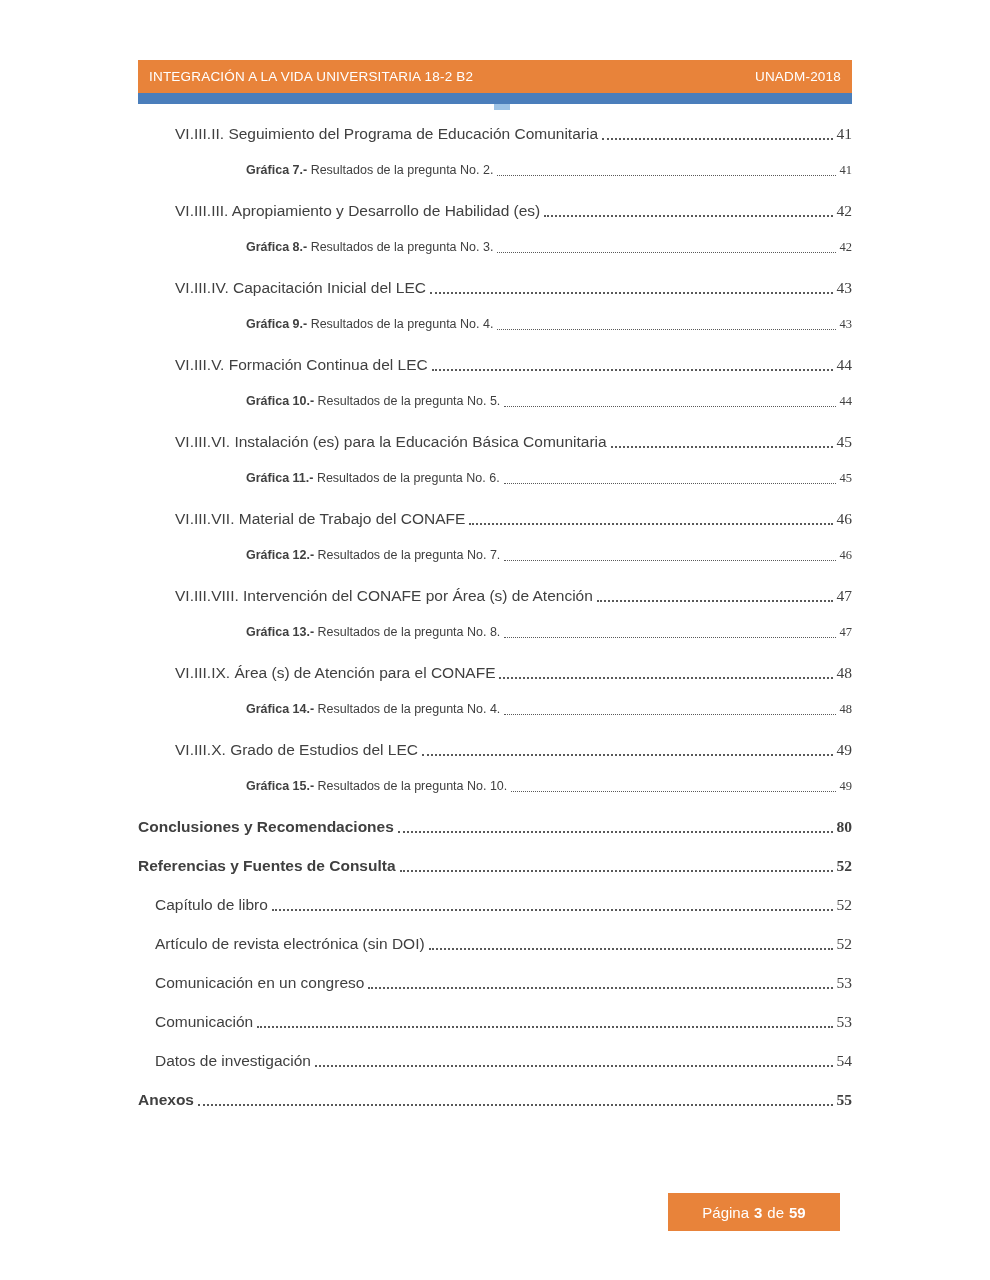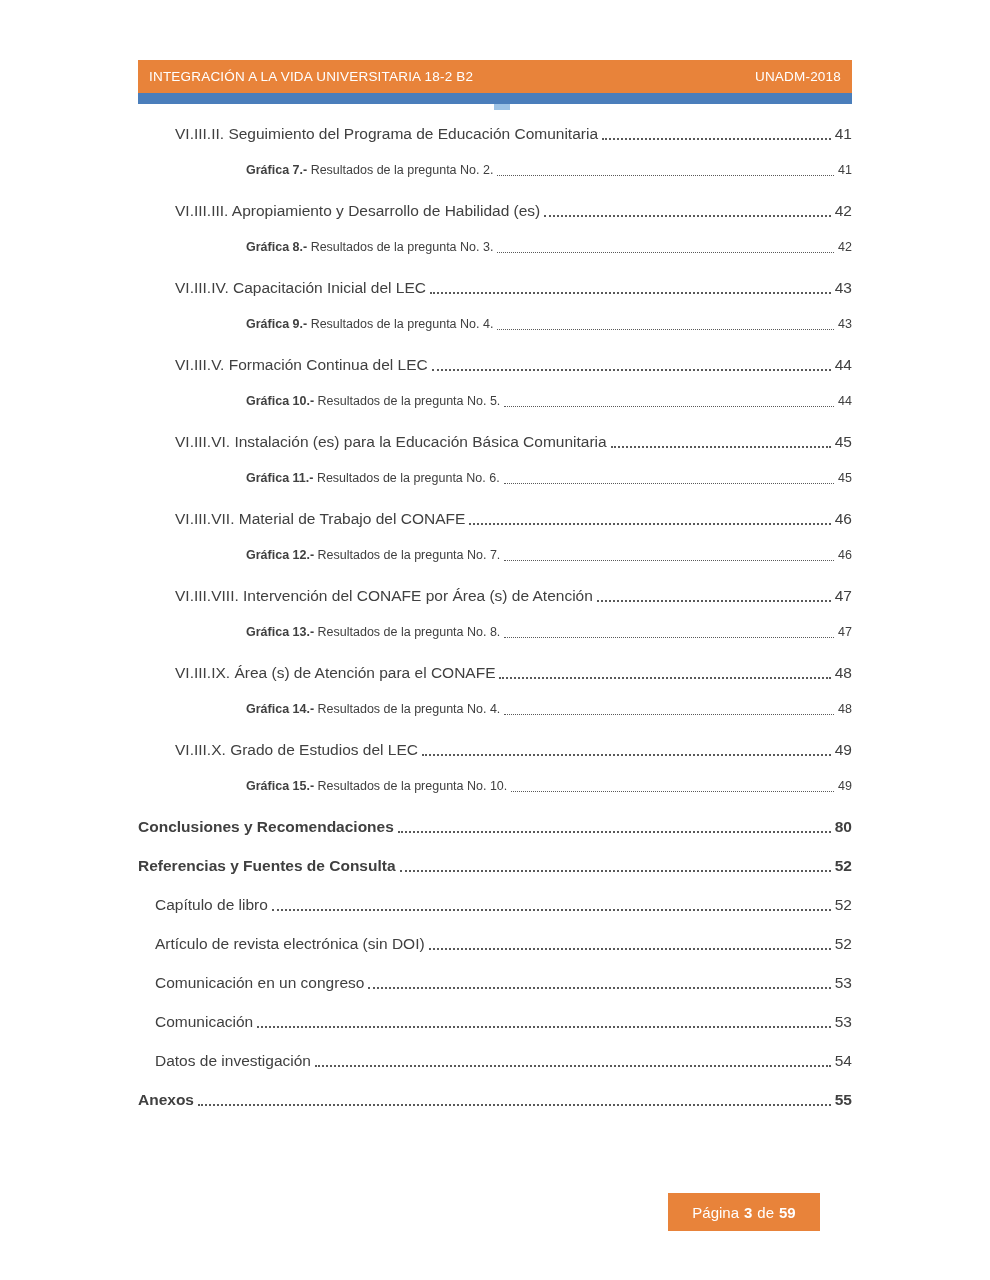--- a/index.html
+++ b/index.html
@@ -44,25 +44,25 @@
   .toc-row.sub      { font-size: 15.5px; line-height: 21px; padding-left: 17px; }
   .toc-text { white-space: nowrap; }
   .toc-label { font-weight: bold; margin-left: 48px; }
   .dots {
     flex: 1;
     border-bottom: 2px dotted #595959;
     margin: 0 4px 4px 4px;
     min-width: 20px;
   }
   .toc-row.grafica .dots { border-bottom-width: 1.5px; margin-bottom: 3px; }
-  .pg { white-space: nowrap; }
+  .pg { white-space: nowrap; font-family: Liberation Serif, serif; }
 
   
   .footer {
-    position: absolute; left: 668px; top: 1193px; width: 152px; height: 38px;
+    position: absolute; left: 668px; top: 1193px; width: 172px; height: 38px;
     background: #E8833A; color: #ffffff;
     display: flex; align-items: center; justify-content: center; gap: 5px;
     font-size: 15px;
   }
   .footer b { font-weight: bold; }
 </style>
 </head>
 <body>
 
 <div class="page">

